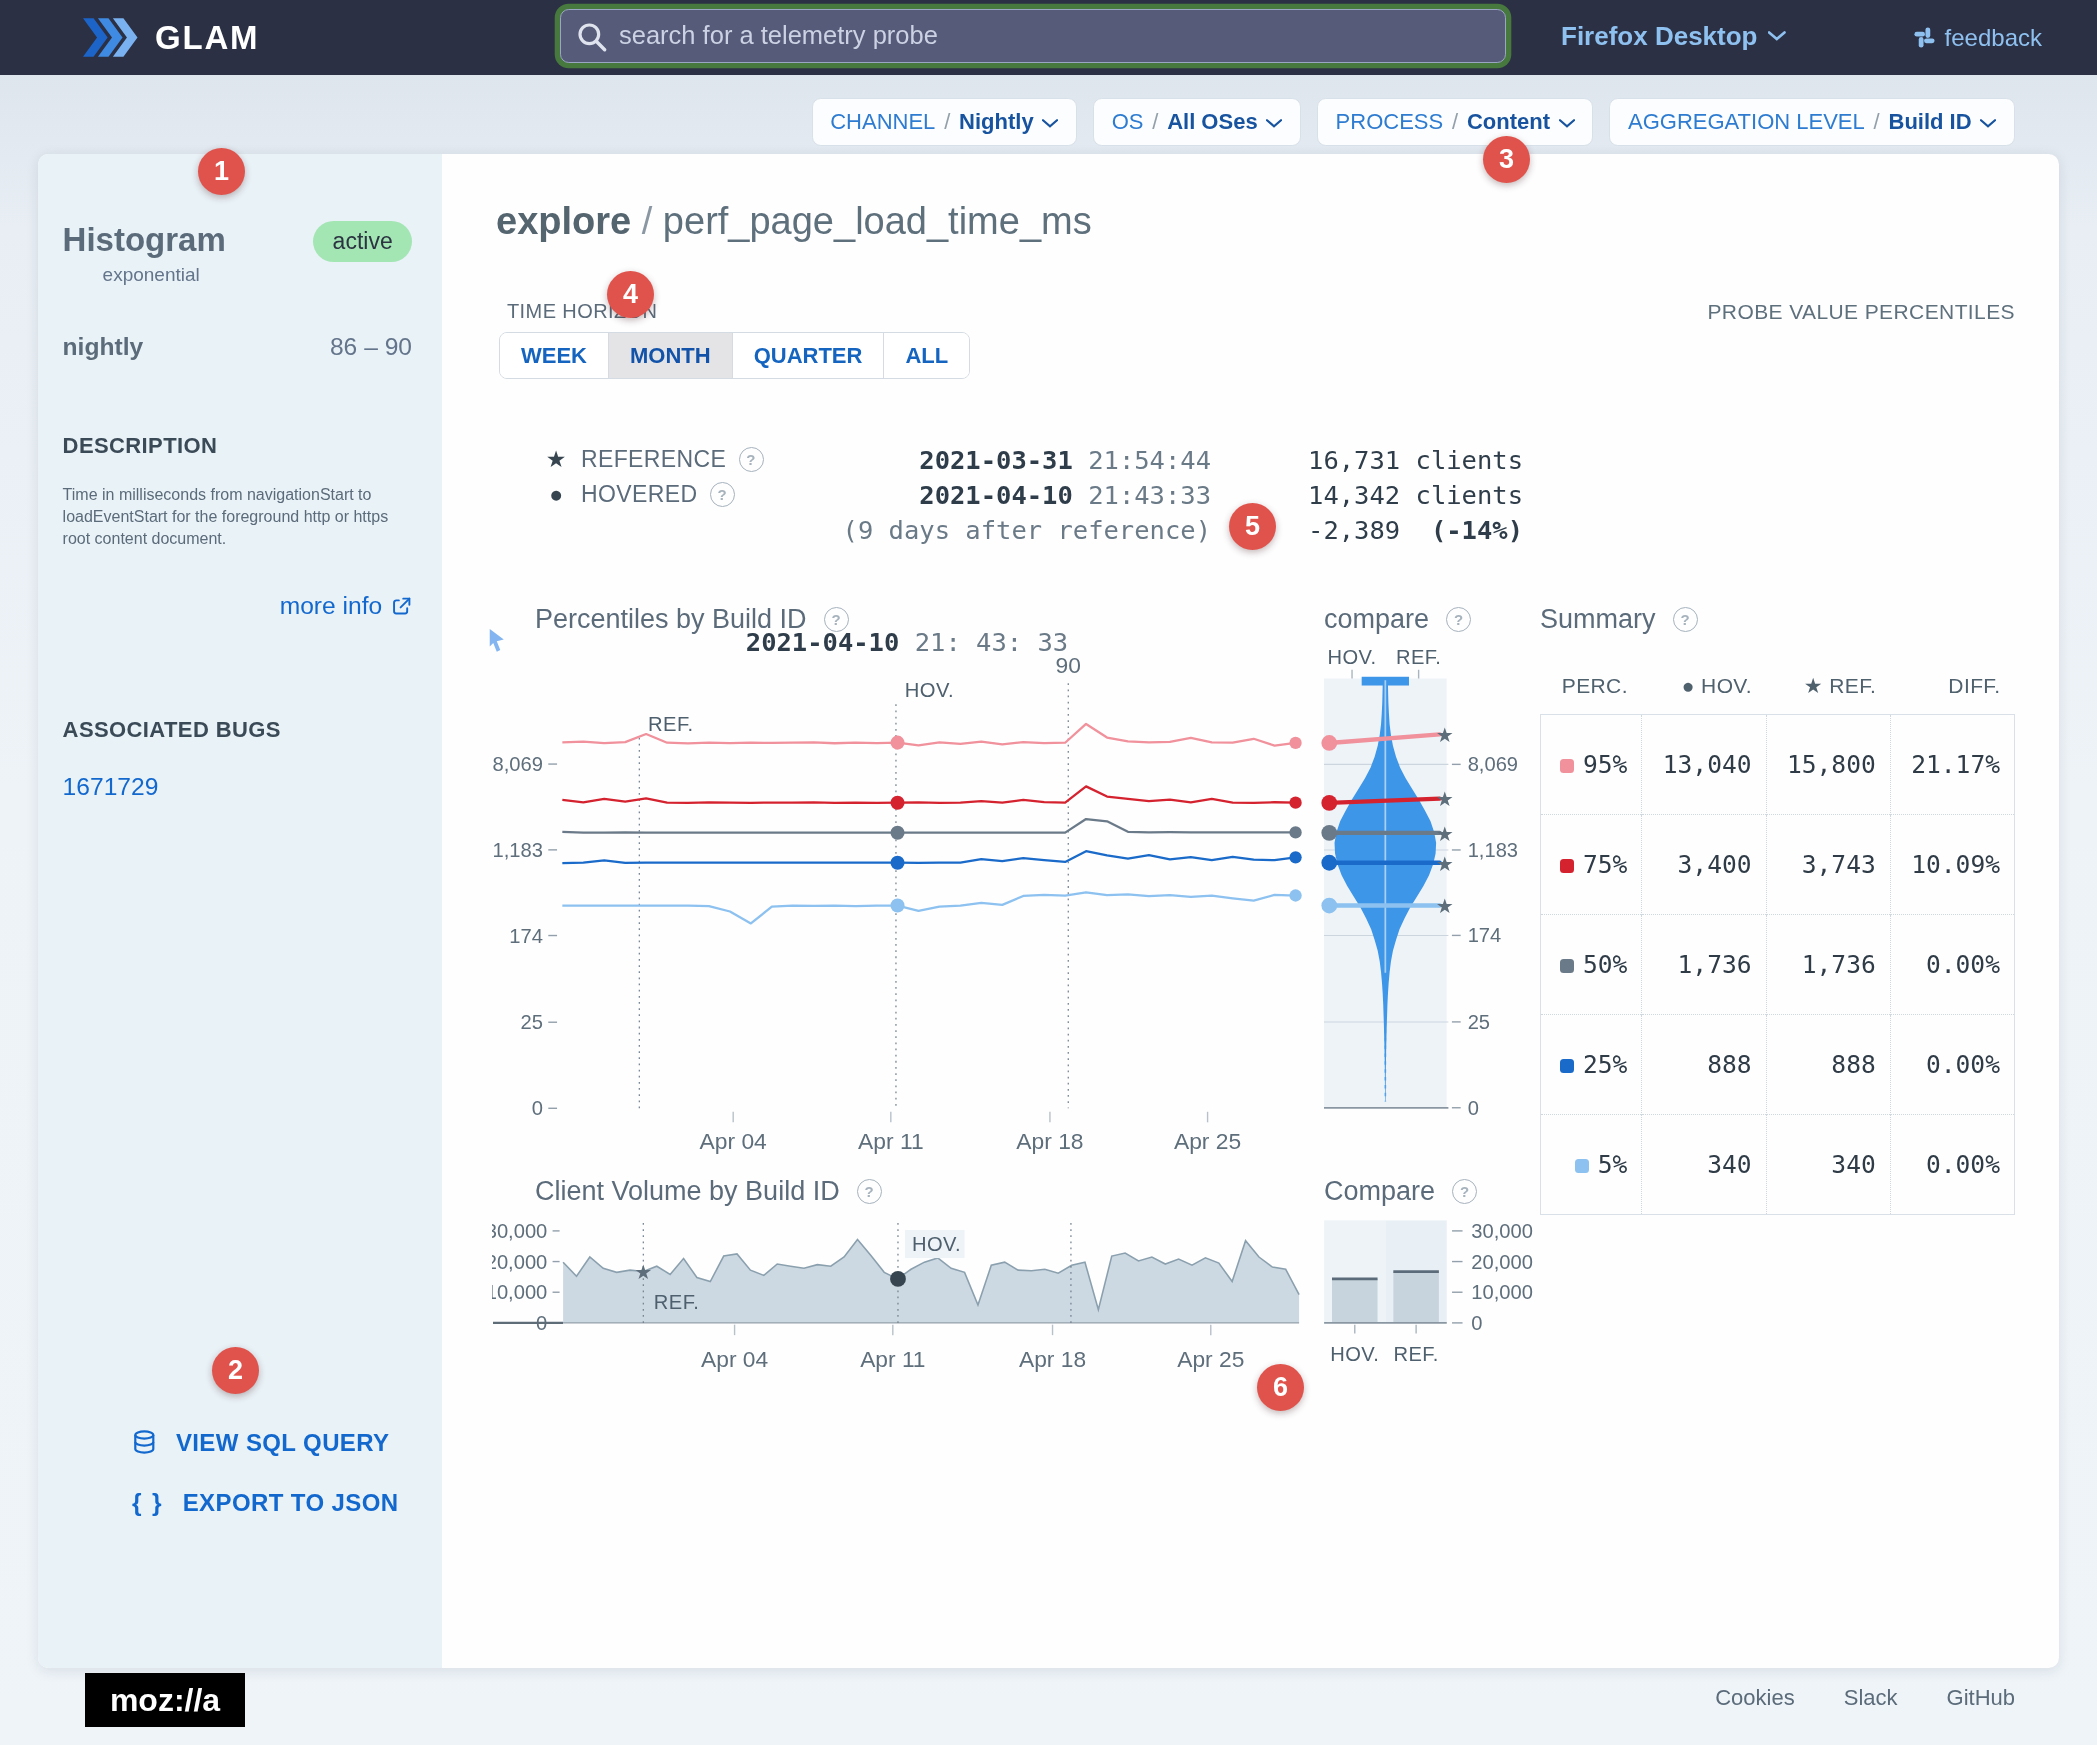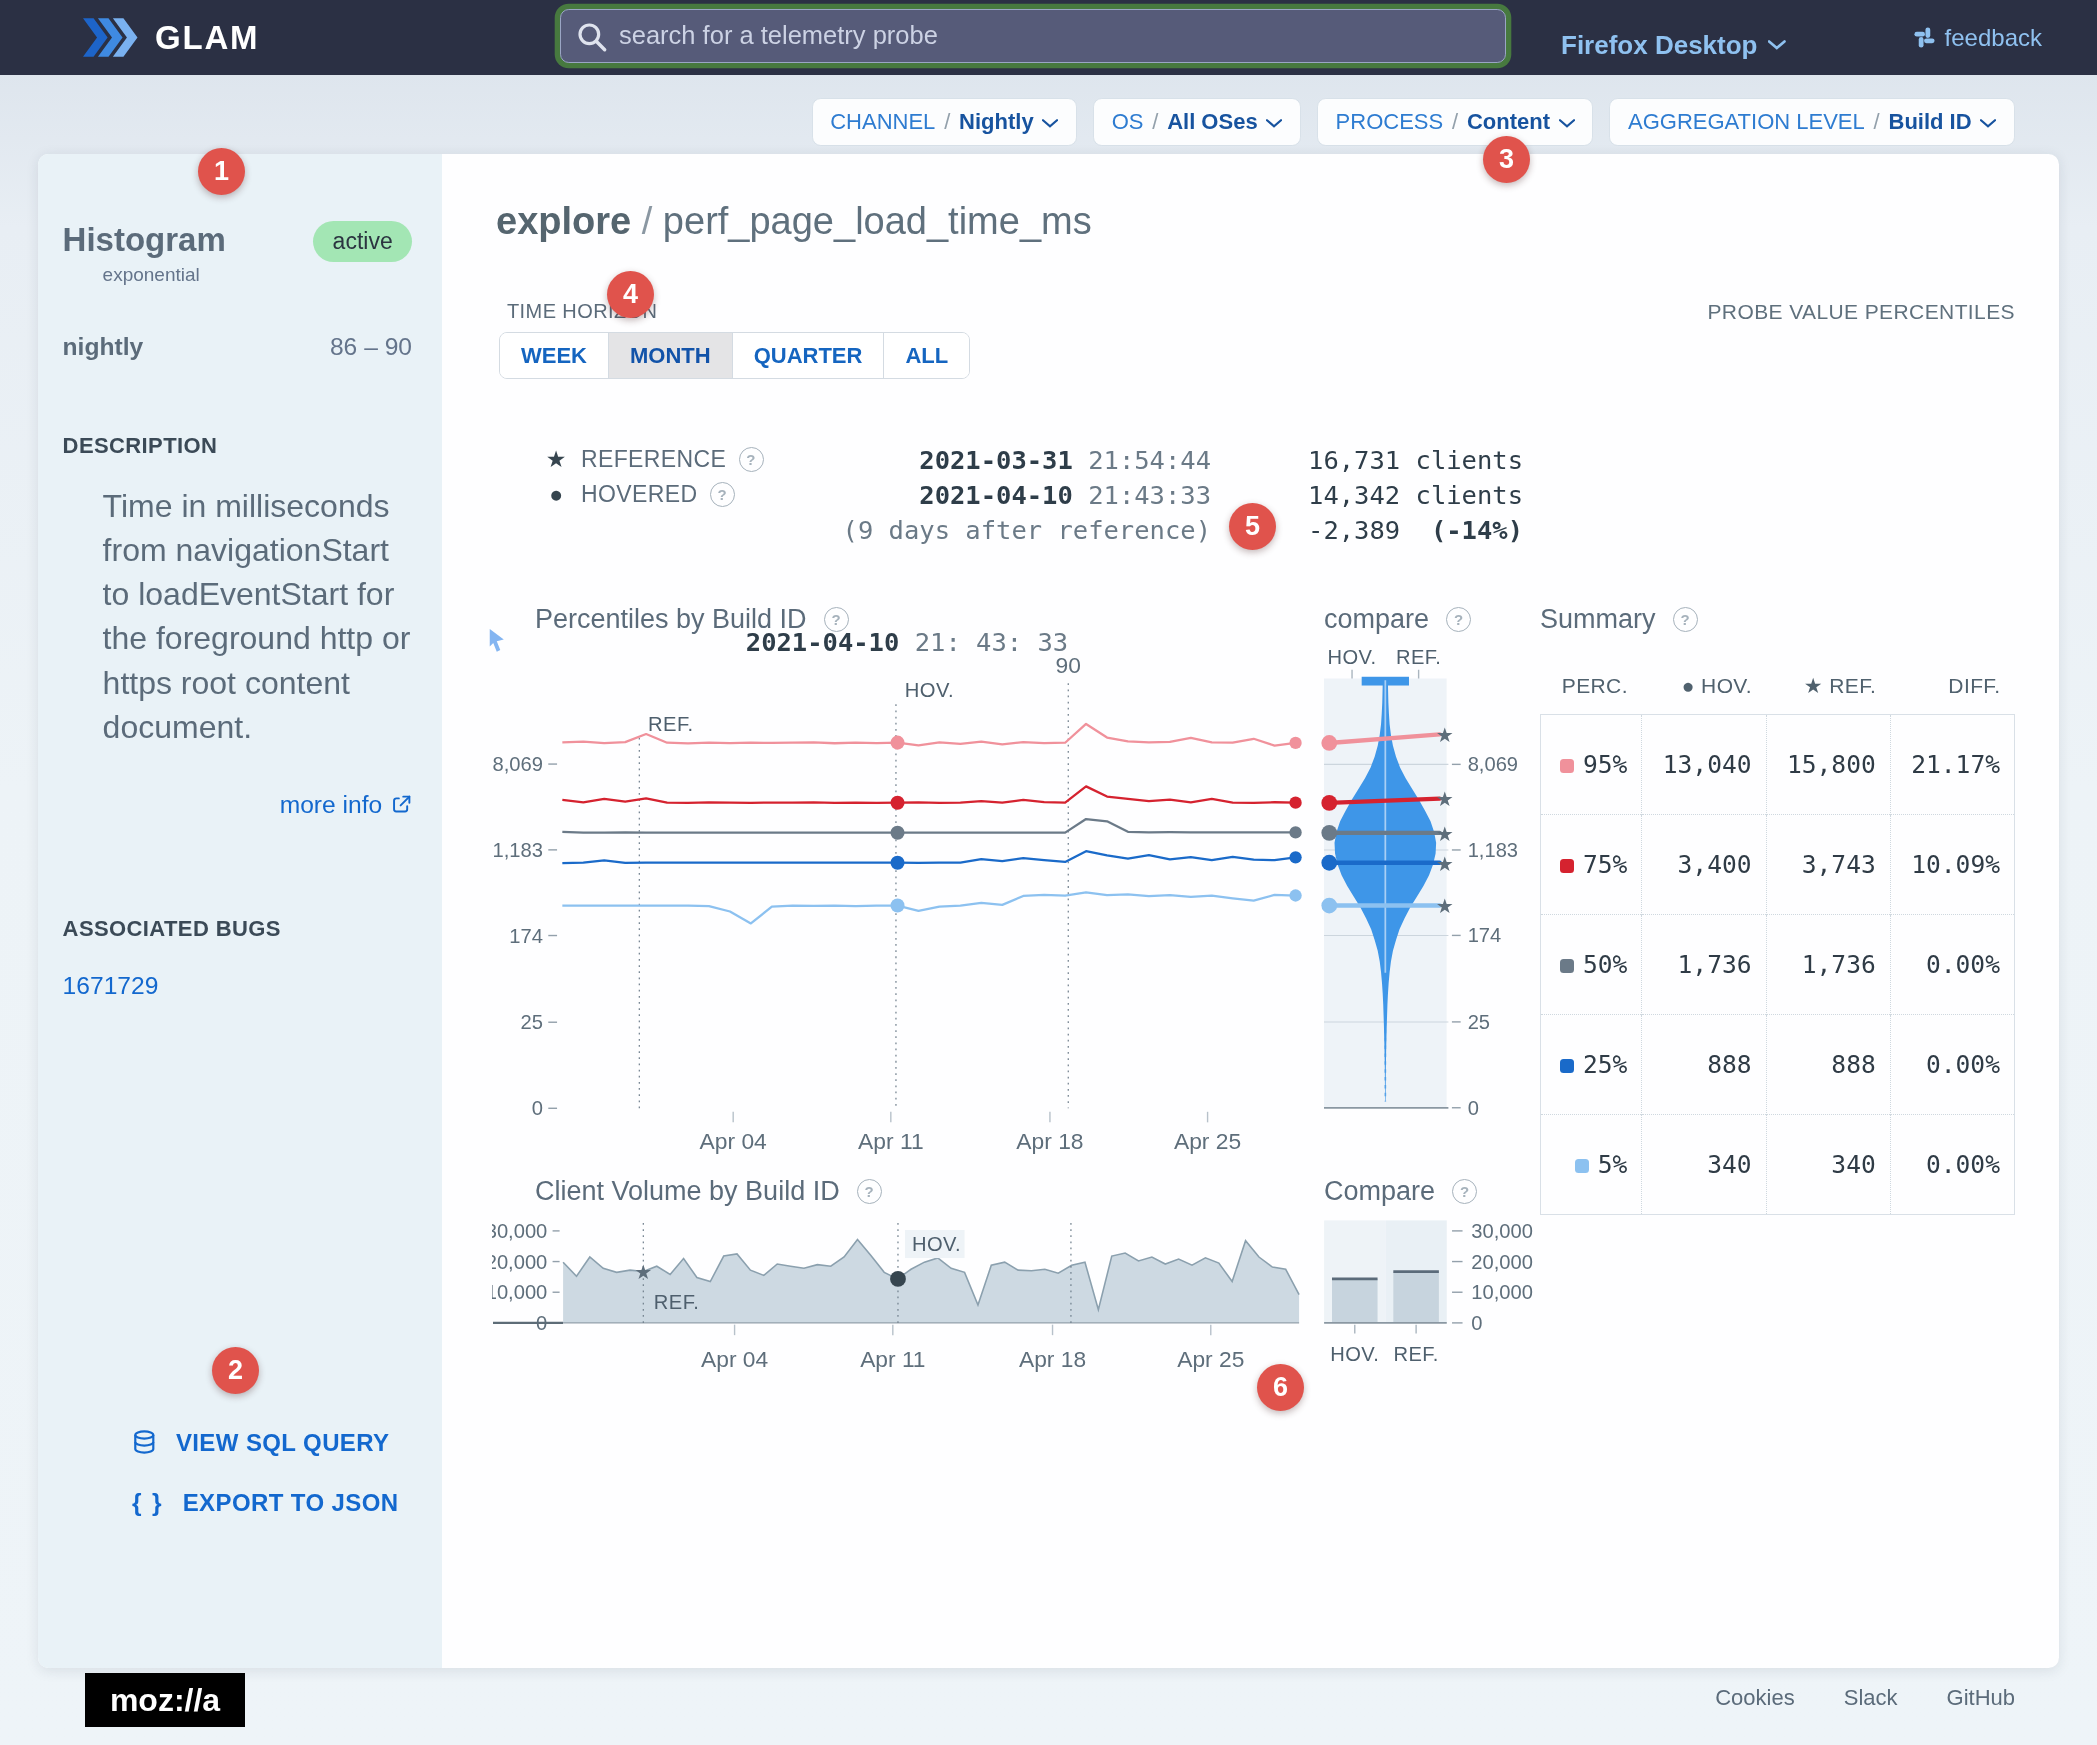--- a/index.html
+++ b/index.html
@@ -11,21 +11,21 @@
   .navbar{left:0;top:0;width:2098px;height:75px;background:#2b3044;}
   .brand{left:83px;top:0;height:75px;display:flex;align-items:center;gap:14px;}
   .brand-text{color:#fff;font-size:33px;font-weight:700;letter-spacing:1.8px;}
   .search-wrap{left:560px;top:8.8px;width:946px;height:54px;}
   .search-input{width:100%;height:100%;box-sizing:border-box;background:#565b79;
     border:1.8px solid #9aa5c4;border-radius:8.8px;box-shadow:0 0 0 5.3px #47793f;
     color:#e8ebf5;font-size:25.5px;padding:0 17.6px 0 58px;outline:none;
     font-family:"Liberation Sans",sans-serif;}
   .search-input::placeholder{color:#ccd2e4;}
   .search-icon{left:576px;top:21px;pointer-events:none;}
-  .product{left:1561px;top:9px;height:72px;display:flex;align-items:center;gap:10.5px;
+  .product{left:1561px;top:0;height:72px;display:flex;align-items:center;gap:10.5px;
     color:#8fc1f0;font-size:26px;font-weight:700;cursor:pointer;}
   .feedback{right:56px;top:0;height:75px;display:flex;align-items:center;gap:8.8px;
     color:#8fc1f0;font-size:24px;cursor:pointer;}
   
   .filters{right:83px;top:98px;display:flex;gap:16px;}
   .pill{display:flex;align-items:center;gap:8.8px;background:#fcfdfe;border:1.3px solid #d8e1e9;
     border-radius:8.8px;height:46px;padding:0 17.6px;font-size:22px;cursor:pointer;}
   .pill .flabel{color:#2e7cd1;}
   .pill .fsep{color:#93a0ab;}
   .pill .fvalue{color:#17539f;font-weight:700;}
@@ -36,21 +36,21 @@
   .sidebar{left:38px;top:154px;width:404px;height:1514px;background:#e9f2f7;
     border-radius:10.5px 0 0 10.5px;box-sizing:border-box;padding:67px 30px 0 24.6px;}
   .probe-head{display:flex;justify-content:space-between;align-items:flex-start;gap:24px;}
   .probe-type{color:#5b6b7a;font-size:33px;font-weight:700;}
   .status-pill{background:#a3e6b4;color:#2b3440;font-size:23px;border-radius:21px;padding:7px 19.3px;}
   .probe-subtype{color:#64748b;font-size:19px;margin-top:5.3px;margin-left:40px;}
   .chan-row{display:flex;justify-content:space-between;margin-top:47px;}
   .chan-name{color:#5b6b7a;font-size:24.6px;font-weight:700;}
   .chan-vers{color:#64748b;font-size:24.6px;}
   .side-heading{color:#3b4a57;font-size:22px;font-weight:600;letter-spacing:0.4px;margin-top:72px;}
-  .side-desc{color:#5b6b7a;font-size:32px;line-height:1.38;margin-top:24.6px;margin-left:40px;}
+  .side-desc{color:#5b6b7a;font-size:16px;line-height:1.38;margin-top:24.6px;}
   .more-info{display:flex;justify-content:flex-end;align-items:center;gap:8.8px;margin-top:42px;
     color:#1368ce;font-size:24.6px;cursor:pointer;}
   .bugs-heading{color:#3b4a57;font-size:22px;font-weight:600;letter-spacing:0.4px;margin-top:97px;}
   .bug-link{color:#1368ce;font-size:24.6px;margin-top:30px;cursor:pointer;display:inline-block;}
   .side-action{left:132px;display:flex;align-items:center;gap:19.3px;color:#1368ce;
     font-size:24px;font-weight:700;letter-spacing:0.4px;cursor:pointer;}
   .brace-icon{font-size:24.6px;font-weight:700;color:#1368ce;letter-spacing:1.8px;}
   
   .explore-head{left:496px;top:200px;font-size:38px;}
   .explore-head .crumb{color:#55656f;font-weight:700;}

